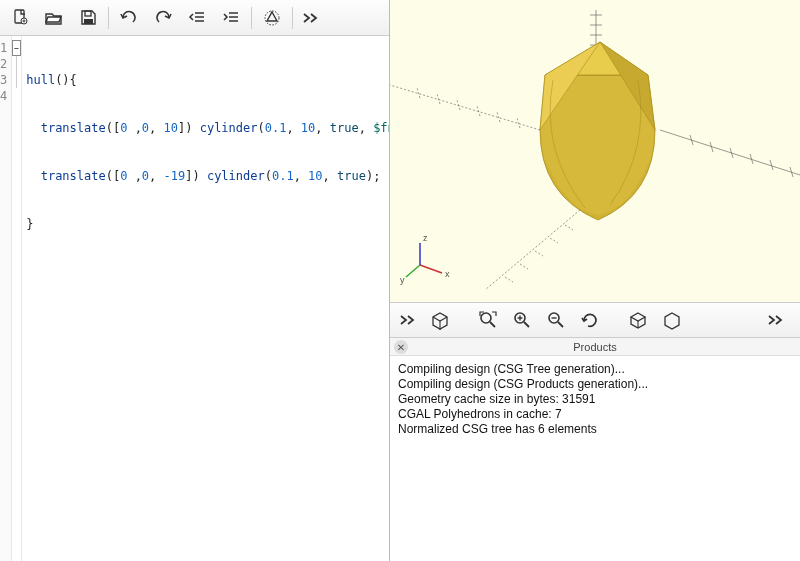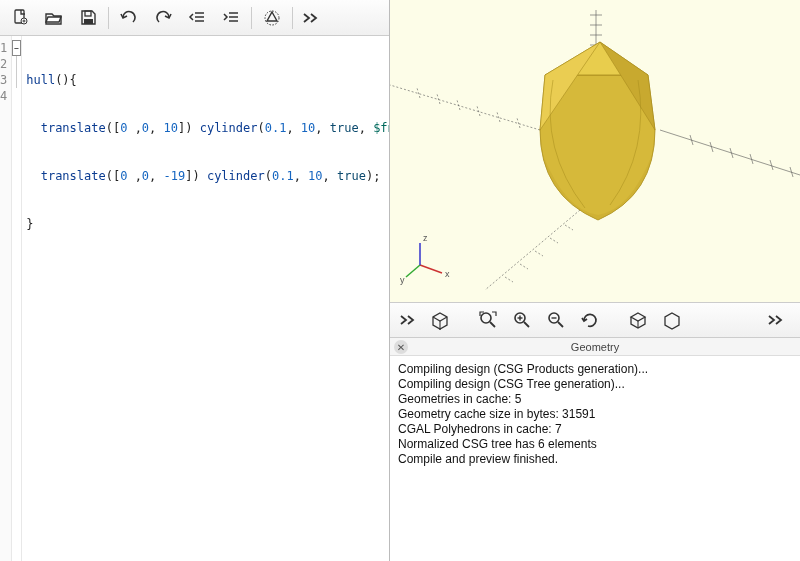--- a/index.html
+++ b/index.html
@@ -367,25 +367,23 @@
           <polyline points="9,2 14,6 9,10" fill="none" stroke="#333" stroke-width="1.8"></polyline>
         </svg>
     </div>
   </div>
 
   <div class="console-wrap">
     <div class="console-title">
       <div class="console-close">
         <span>✕</span>
       </div>
-      <span>Geometry</span>
+      <span>Products</span>
     </div>
     <div class="console">
+      <div class="ln">Compiling design (CSG Tree generation)...</div>
       <div class="ln">Compiling design (CSG Products generation)...</div>
-      <div class="ln">Compiling design (CSG Tree generation)...</div>
-      <div class="ln">Geometries in cache: 5</div>
       <div class="ln">Geometry cache size in bytes: 31591</div>
       <div class="ln">CGAL Polyhedrons in cache: 7</div>
       <div class="ln">Normalized CSG tree has 6 elements</div>
-      <div class="ln">Compile and preview finished.</div>
     </div>
   </div>
 </div>
 
 </body></html>

